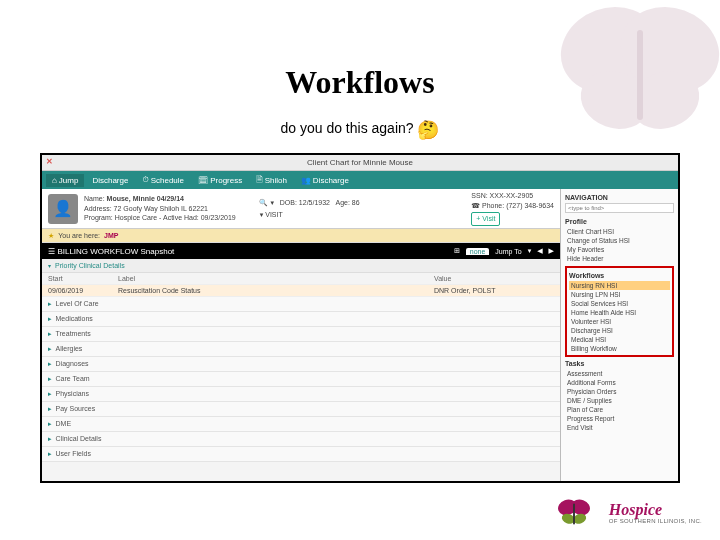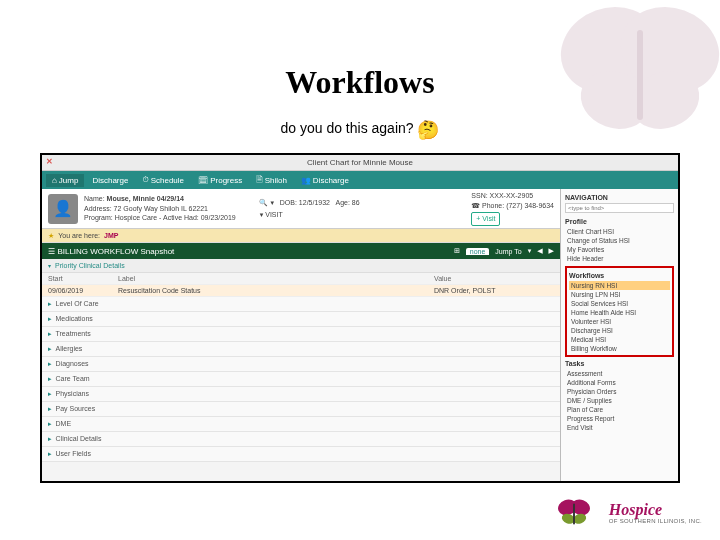--- a/index.html
+++ b/index.html
@@ -29,21 +29,21 @@
   .client-header { height: 40px; border-bottom: 1px solid #ccc; display: flex; align-items: center; gap: 6px; padding: 3px 6px; background: #fff; }
   .avatar { width: 30px; height: 30px; background: #888; border-radius: 3px; display:flex;align-items:center;justify-content:center;color:#fff;font-size:16px; }
   .client-info { font-size: 7px; line-height: 1.4; }
   .client-right { margin-left: auto; font-size: 7px; line-height:1.4; text-align:left; }
   .visit-btn { display:inline-block; border:1px solid #2a8; padding:1px 4px; border-radius:2px; color:#2a8; font-size:7px; background:#fff; margin-top:2px;}
 
   .crumb { height: 14px; background: #f7e6b0; display:flex; align-items:center; padding:0 6px; font-size:7px; gap:4px; border-bottom:1px solid #ddd;}
   .crumb .star{color:#d2a400;}
   .crumb .jmp{color:#a80050;font-weight:bold;}
 
-  .workflow-bar { height: 16px; background: #14532d; color: #fff; display:flex; align-items:center; padding:0 6px; font-size:8px; justify-content: space-between; }
+  .workflow-bar { height: 16px; background: #000000; color: #fff; display:flex; align-items:center; padding:0 6px; font-size:8px; justify-content: space-between; }
   .wf-right { display:flex; gap:6px; align-items:center; font-size:7px;}
   .wf-tab { background:#fff; color:#268c86; padding:0 4px; border-radius:2px 2px 0 0;}
 
   .section-hdr { height: 14px; background: #eee; border-bottom:1px solid #ddd; display:flex; align-items:center; padding:0 6px; font-size:7px; color:#268c86; }
   .chev { margin-right:4px; font-size:6px; }
 
   .table-hdr { display:flex; font-size:7px; padding:2px 6px; color:#666; border-bottom:1px solid #eee;}
   .table-row { display:flex; font-size:7px; padding:2px 6px; background:#fff0dc; border-bottom:1px solid #eee;}
   .c1{width:70px;} .c2{flex:1;} .c3{width:120px;}
 

